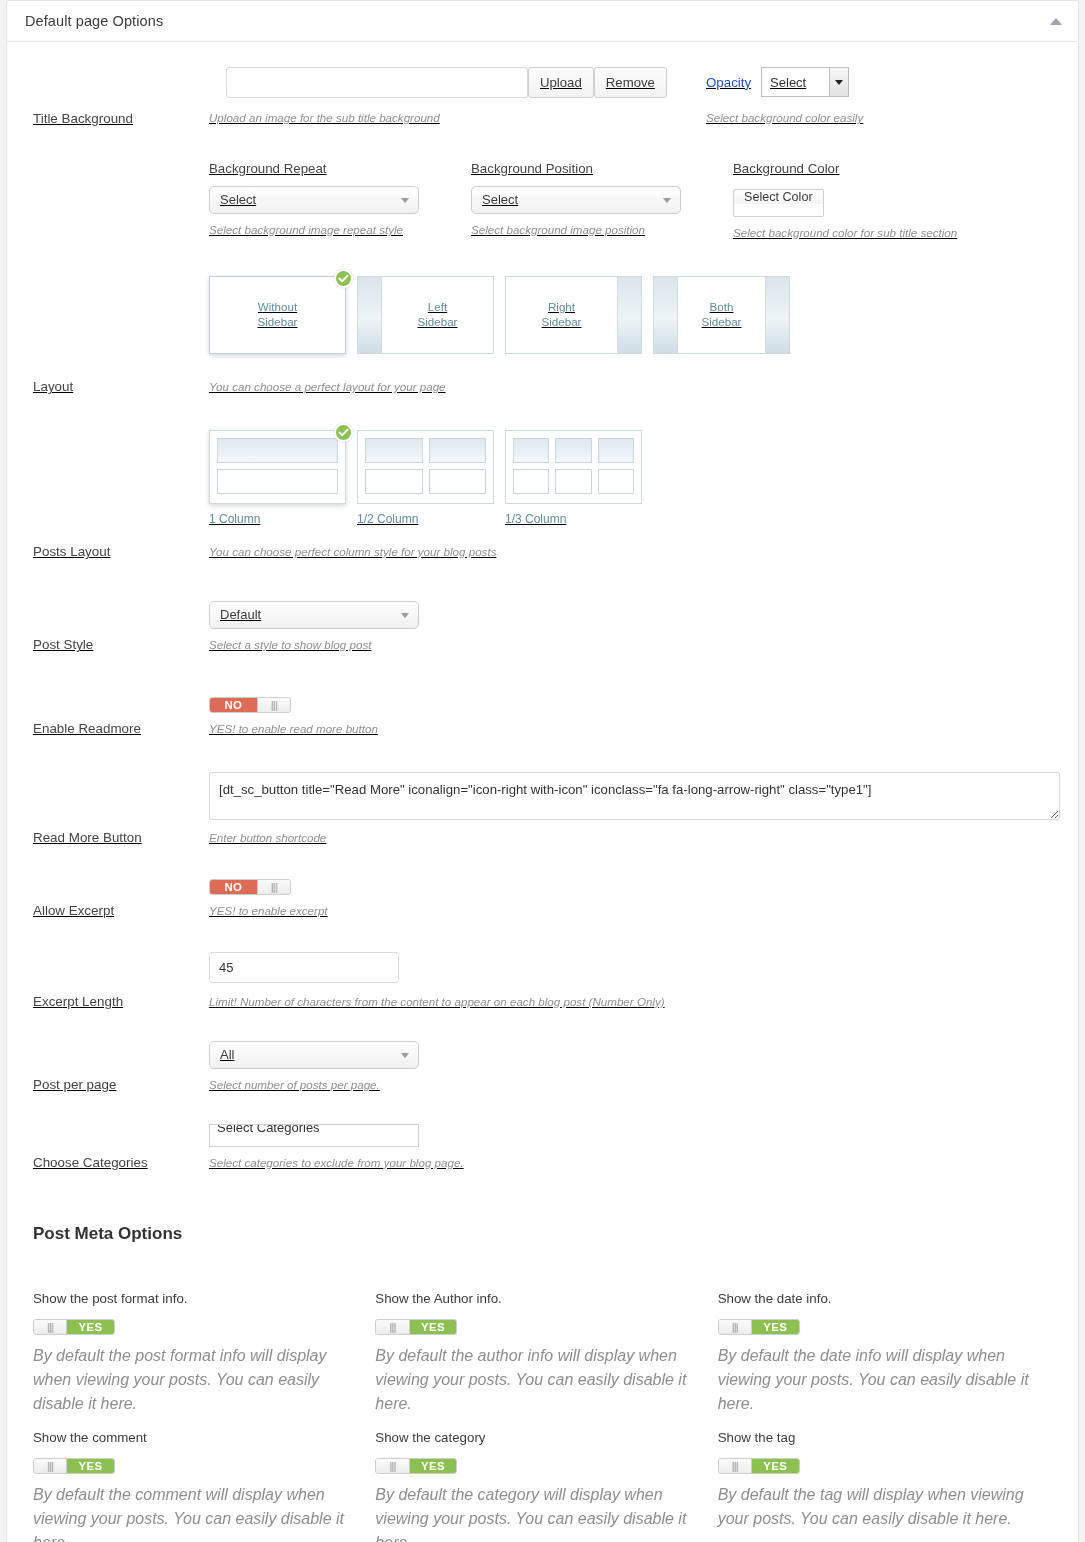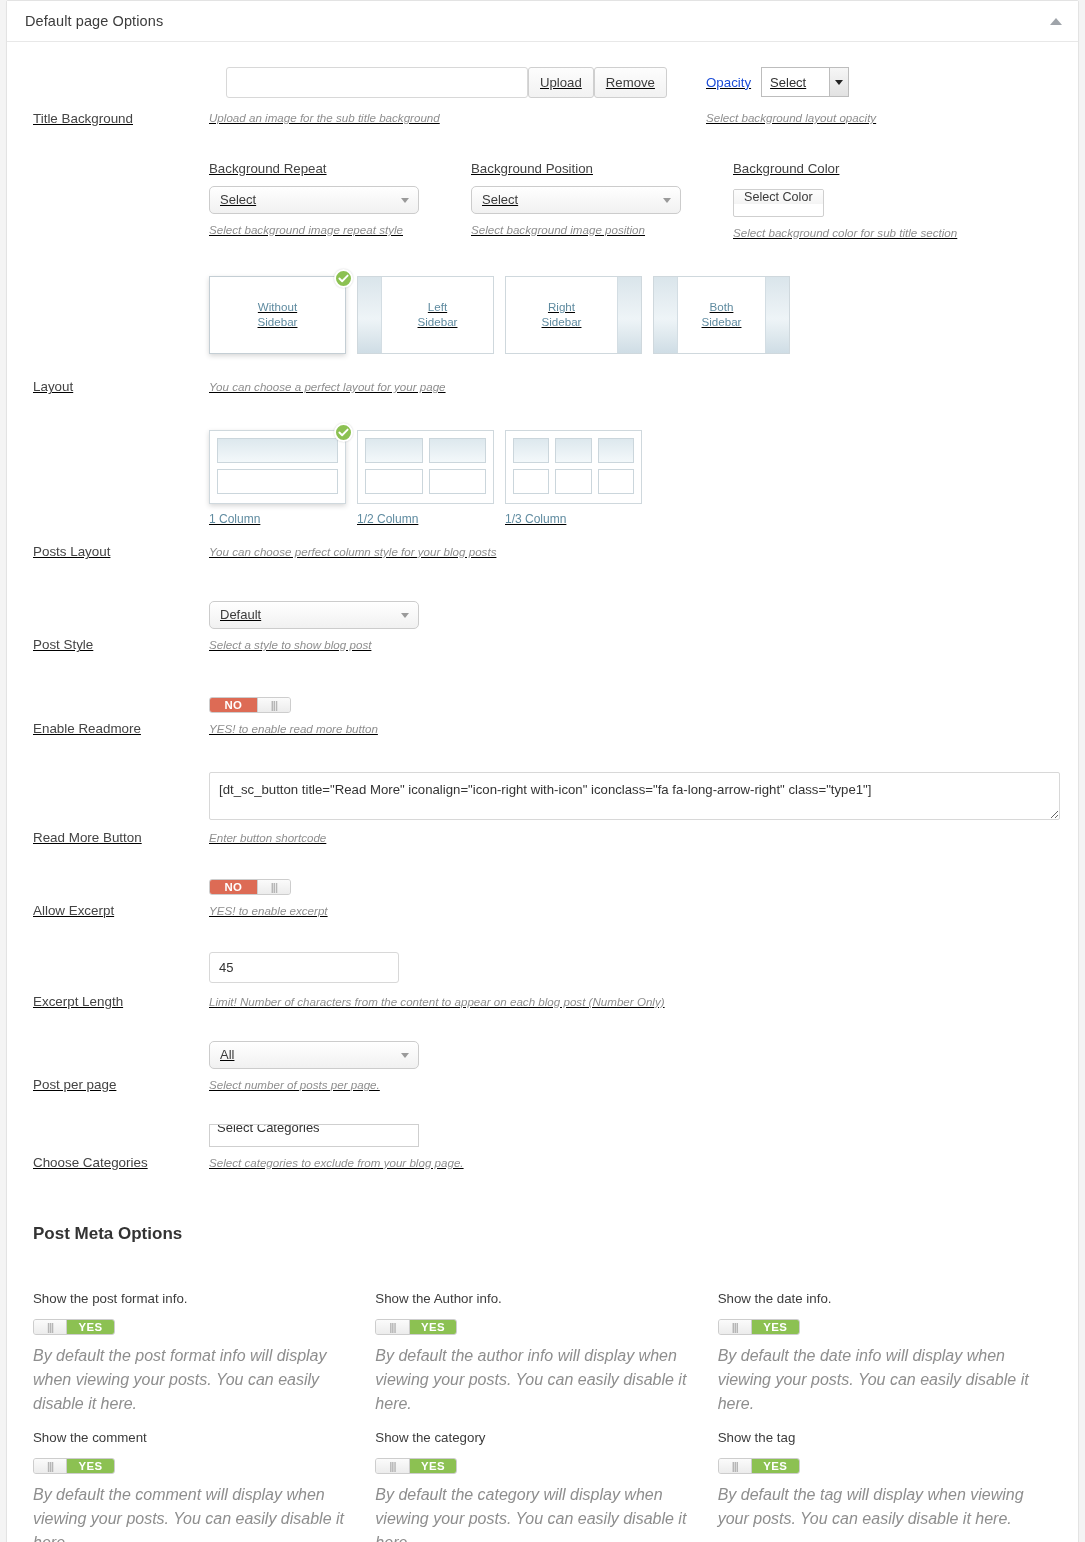--- a/index.html
+++ b/index.html
@@ -334,21 +334,21 @@
           <div style="margin-left:0px;padding-left:0px;width:300px;">
             <div style="display:flex;align-items:center;gap:10px;">
               <span style="font-size:13.3px;color:#1d4ed8;">Opacity</span>
               <div class="nsel">
                 <div class="val">Select</div>
                 <div class="arrow-box">
                     <i></i>
                   </div>
               </div>
             </div>
-            <div class="hint" style="margin-top:12px;">Select background layout opacity</div>
+            <div class="hint" style="margin-top:12px;">Select background color easily</div>
           </div>
         </div>
       </div>
     </div>
 
     <div class="field-row" style="padding-top:34px;">
       <div class="field-label"></div>
       <div class="field-body">
         <div style="display:flex;">
           <div style="width:262px;">

